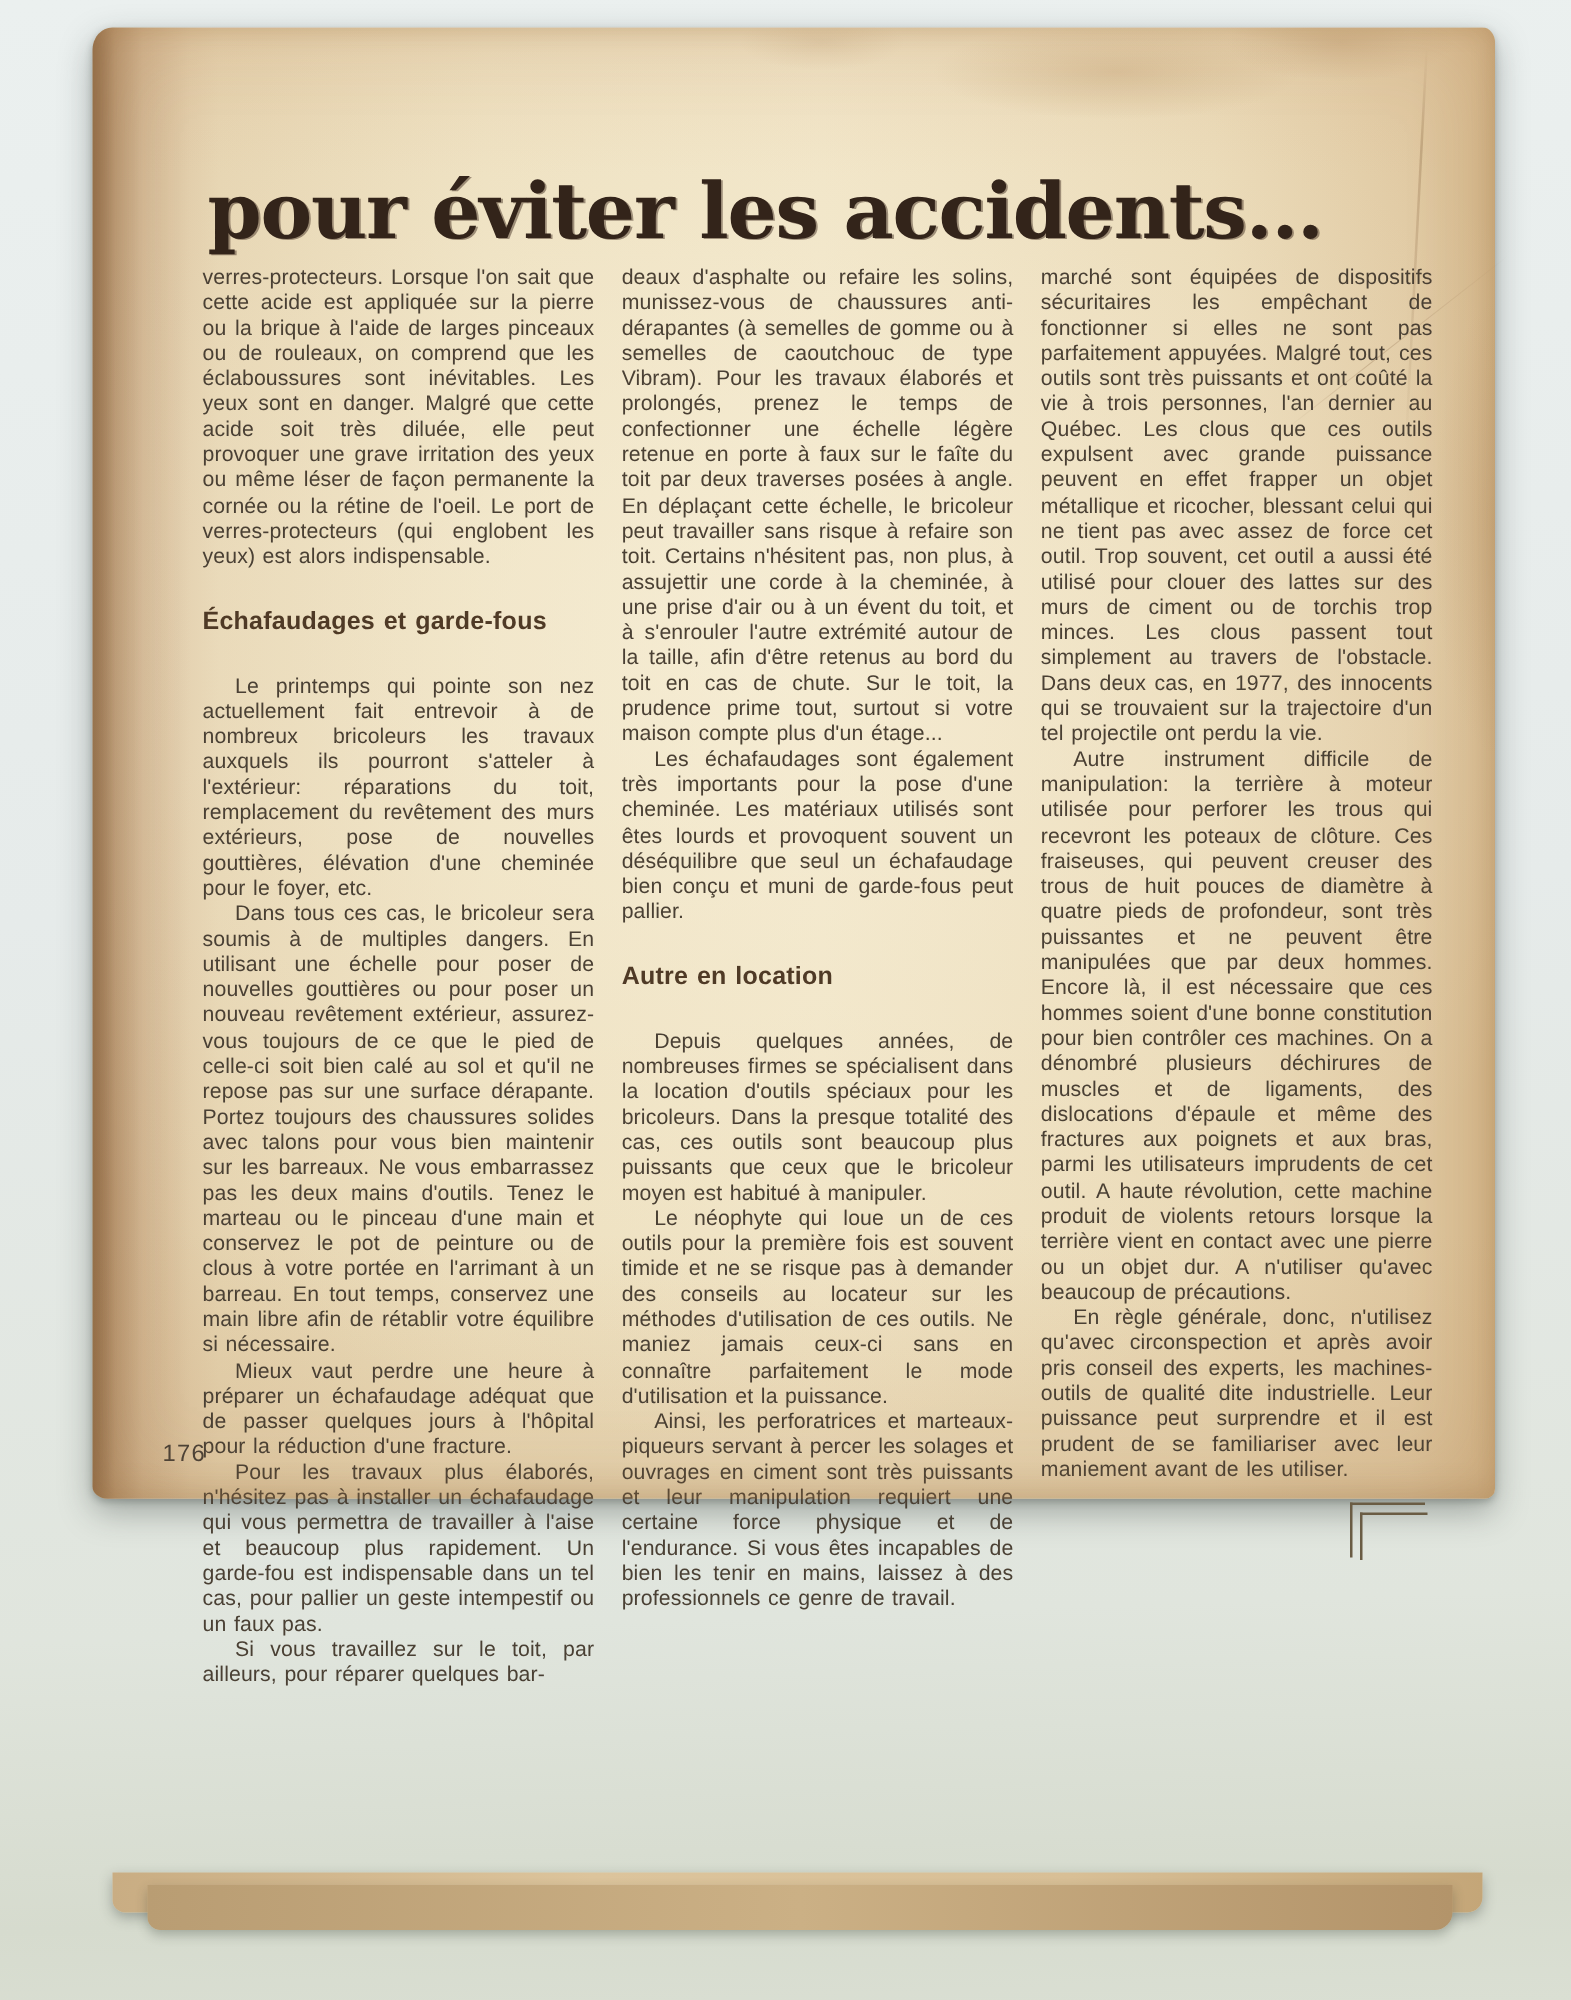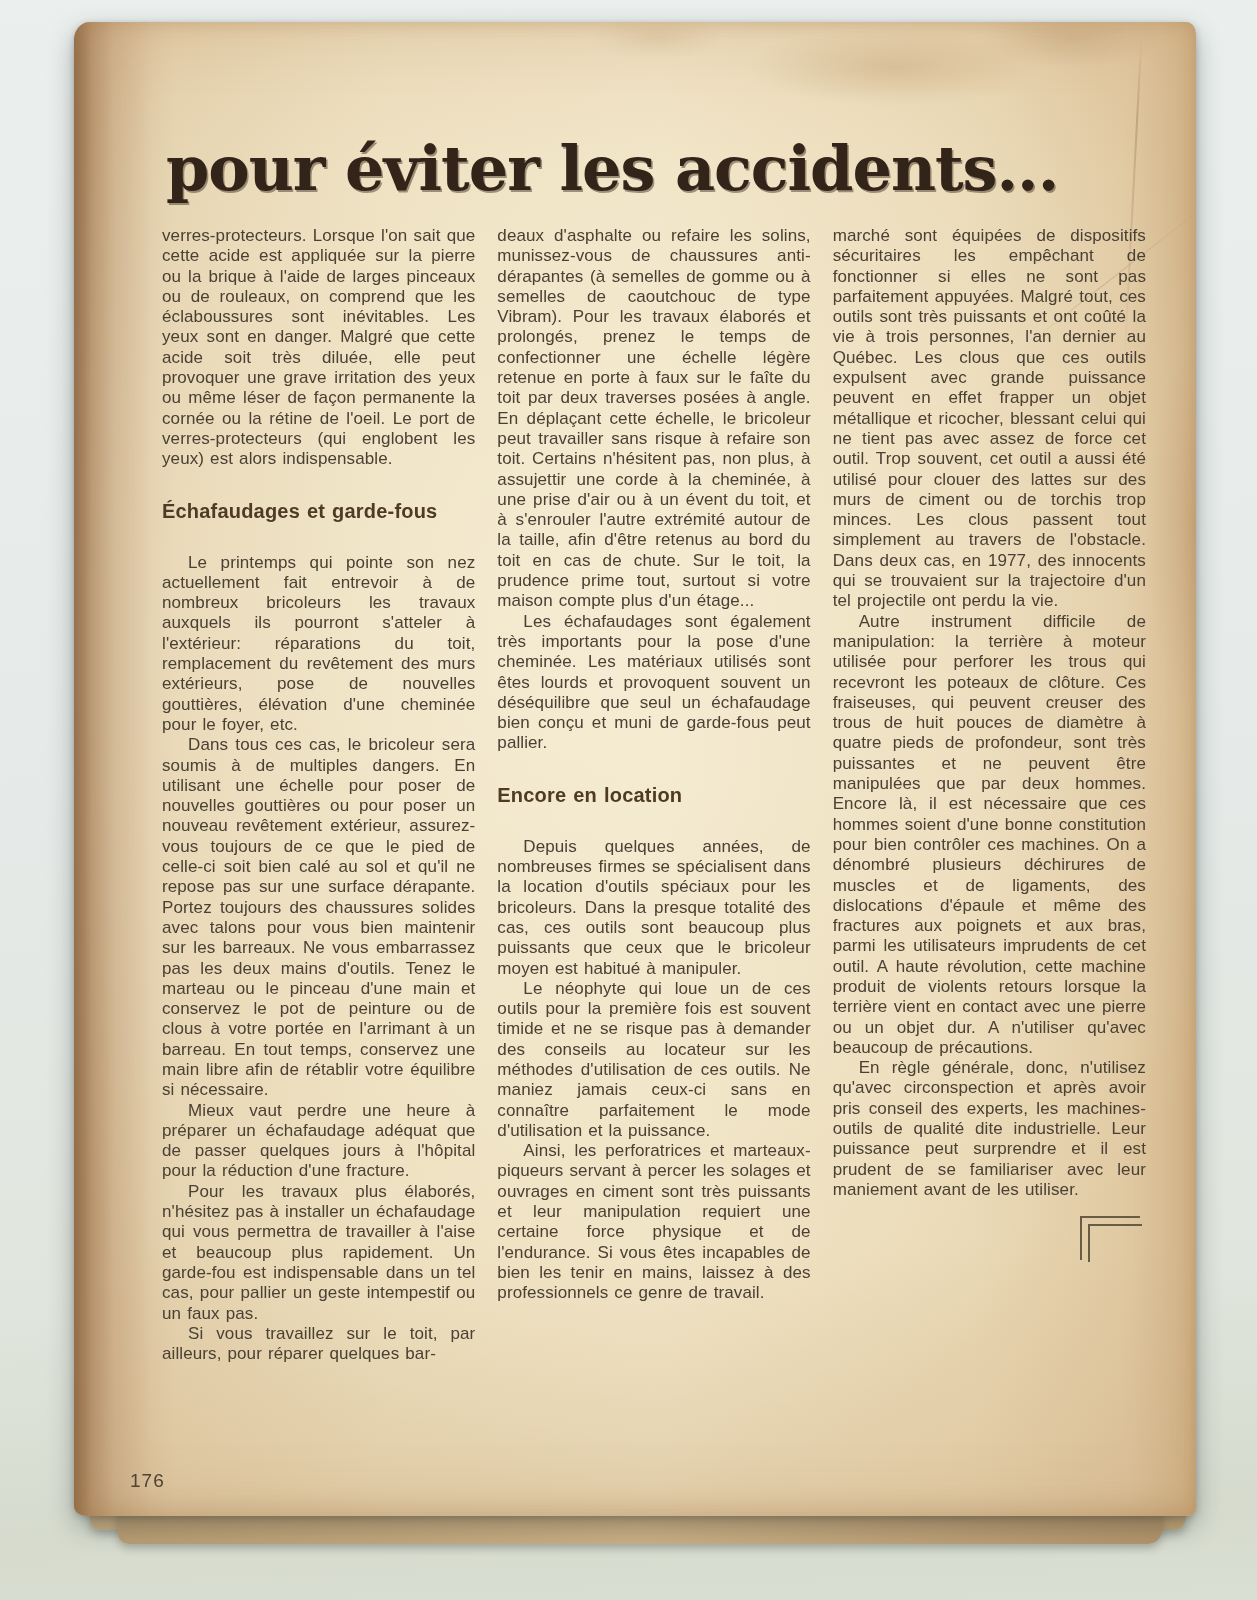--- a/index.html
+++ b/index.html
@@ -9,21 +9,21 @@
     font-family:"Liberation Sans","DejaVu Sans",sans-serif;
   }
   .stack-edge{position:absolute;}
   .stack-edge-1{left:90px;top:1498px;width:1096px;height:32px;
     background:linear-gradient(90deg,#c9ad83,#dcc49c 35%,#d8bf96 70%,#c4a678);
     border-radius:0 0 12px 10px;box-shadow:0 4px 10px rgba(45,55,48,0.35);}
   .stack-edge-2{left:118px;top:1508px;width:1044px;height:36px;
     background:linear-gradient(90deg,#b99d73,#cbb085 50%,#b3946a);
     border-radius:0 0 14px 10px;box-shadow:0 4px 9px rgba(45,55,48,0.3);}
   .page{
-    position:absolute;left:74px;top:22px;width:1122px;height:1494px;
+    position:absolute;left:74px;top:22px;width:1122px;height:1177px;
     background:
       radial-gradient(ellipse 210px 55px at 73% 3%,rgba(176,134,84,0.28),transparent 70%),
       radial-gradient(ellipse 130px 45px at 89% 1%,rgba(162,120,74,0.22),transparent 70%),
       radial-gradient(ellipse 70px 260px at 100% 34%,rgba(172,132,86,0.20),transparent 70%),
       radial-gradient(ellipse 95px 32px at 52% 1%,rgba(172,132,86,0.16),transparent 70%),
       radial-gradient(ellipse 62% 55% at 47% 42%,rgba(251,245,226,0.55),transparent 100%),
       linear-gradient(180deg,rgba(216,180,142,0.22) 0%,rgba(216,180,142,0) 10%,rgba(216,180,142,0) 82%,rgba(198,162,118,0.28) 99%),
       linear-gradient(90deg,#c8a379 0%,#d9bf9b 3.5%,#e5d3af 9%,#ecdebc 28%,#efe2c2 52%,#e9d8b4 80%,#e0c9a2 94%,#d4b78b 100%);
     border-radius:16px 10px 8px 12px / 18px 12px 8px 10px;
     box-shadow:0 10px 26px rgba(40,50,45,0.35),0 2px 6px rgba(40,50,45,0.25);
@@ -37,21 +37,21 @@
     background:linear-gradient(180deg,rgba(130,95,60,0) 0%,rgba(130,95,60,0.30) 25%,rgba(130,95,60,0.12) 75%,rgba(130,95,60,0) 100%);}
   .crease-d{left:928px;top:252px;width:230px;height:1px;transform:rotate(-38deg);
     background:linear-gradient(90deg,rgba(130,95,60,0) 0%,rgba(130,95,60,0.28) 40%,rgba(130,95,60,0) 100%);}
   .content{position:absolute;inset:0;padding:0 50px 0 88px;}
   .title{
     font-family:"DejaVu Serif","Liberation Serif",serif;font-weight:bold;
     font-size:62px;line-height:1;letter-spacing:-1px;color:#33241a;
     margin:116px 0 0 4px;white-space:nowrap;
     text-shadow:1.5px 1.5px 0 rgba(58,38,26,0.45);
   }
-  .columns{display:flex;gap:22px;margin-top:26px;}
+  .columns{display:flex;gap:22px;margin-top:12px;}
   .col{flex:1;min-width:0;font-size:17px;line-height:20.3px;text-align:justify;
     color:#4a4034;letter-spacing:0.1px;word-spacing:1.2px;}
   .col p{margin:0;}
   .col p.ind{text-indent:26px;}
   .col h2{font-size:20px;line-height:31px;color:#4f3a26;margin:26px 0 26px 0;
     letter-spacing:0.2px;text-align:left;}
   .page-number{position:absolute;left:56px;bottom:24px;font-size:19px;color:#4b4136;letter-spacing:1px;}
   .end-mark{display:block;margin:16px 6px 0 auto;width:60px;height:44px;position:relative;}
   .end-mark::before{content:"";position:absolute;left:0;top:0;right:0;bottom:0;
     border-top:2px solid #6a5c44;border-left:2px solid #6a5c44;}
@@ -80,21 +80,21 @@
         <p class="ind">Le printemps qui pointe son nez actuellement fait entrevoir à de nombreux bricoleurs les travaux auxquels ils pourront s'atteler à l'extérieur: réparations du toit, remplacement du revêtement des murs extérieurs, pose de nouvelles gouttières, élévation d'une cheminée pour le foyer, etc.</p>
         <p class="ind">Dans tous ces cas, le bricoleur sera soumis à de multiples dangers. En utilisant une échelle pour poser de nouvelles gouttières ou pour poser un nouveau revêtement extérieur, assurez-vous toujours de ce que le pied de celle-ci soit bien calé au sol et qu'il ne repose pas sur une surface dérapante. Portez toujours des chaussures solides avec talons pour vous bien maintenir sur les barreaux. Ne vous embarrassez pas les deux mains d'outils. Tenez le marteau ou le pinceau d'une main et conservez le pot de peinture ou de clous à votre portée en l'arrimant à un barreau. En tout temps, conservez une main libre afin de rétablir votre équilibre si nécessaire.</p>
         <p class="ind">Mieux vaut perdre une heure à préparer un échafaudage adéquat que de passer quelques jours à l'hôpital pour la réduction d'une fracture.</p>
         <p class="ind">Pour les travaux plus élaborés, n'hésitez pas à installer un échafaudage qui vous permettra de travailler à l'aise et beaucoup plus rapidement. Un garde-fou est indispensable dans un tel cas, pour pallier un geste intempestif ou un faux pas.</p>
         <p class="ind">Si vous travaillez sur le toit, par ailleurs, pour réparer quelques bar-</p>
       </div>
 
       <div class="col">
         <p>deaux d'asphalte ou refaire les solins, munissez-vous de chaussures anti-dérapantes (à semelles de gomme ou à semelles de caoutchouc de type Vibram). Pour les travaux élaborés et prolongés, prenez le temps de confectionner une échelle légère retenue en porte à faux sur le faîte du toit par deux traverses posées à angle. En déplaçant cette échelle, le bricoleur peut travailler sans risque à refaire son toit. Certains n'hésitent pas, non plus, à assujettir une corde à la cheminée, à une prise d'air ou à un évent du toit, et à s'enrouler l'autre extrémité autour de la taille, afin d'être retenus au bord du toit en cas de chute. Sur le toit, la prudence prime tout, surtout si votre maison compte plus d'un étage...</p>
         <p class="ind">Les échafaudages sont également très importants pour la pose d'une cheminée. Les matériaux utilisés sont êtes lourds et provoquent souvent un déséquilibre que seul un échafaudage bien conçu et muni de garde-fous peut pallier.</p>
-        <h2>Encore en location</h2>
+        <h2>Autre en location</h2>
         <p class="ind">Depuis quelques années, de nombreuses firmes se spécialisent dans la location d'outils spéciaux pour les bricoleurs. Dans la presque totalité des cas, ces outils sont beaucoup plus puissants que ceux que le bricoleur moyen est habitué à manipuler.</p>
         <p class="ind">Le néophyte qui loue un de ces outils pour la première fois est souvent timide et ne se risque pas à demander des conseils au locateur sur les méthodes d'utilisation de ces outils. Ne maniez jamais ceux-ci sans en connaître parfaitement le mode d'utilisation et la puissance.</p>
         <p class="ind">Ainsi, les perforatrices et marteaux-piqueurs servant à percer les solages et ouvrages en ciment sont très puissants et leur manipulation requiert une certaine force physique et de l'endurance. Si vous êtes incapables de bien les tenir en mains, laissez à des professionnels ce genre de travail.</p>
       </div>
 
       <div class="col">
         <p>marché sont équipées de dispositifs sécuritaires les empêchant de fonctionner si elles ne sont pas parfaitement appuyées. Malgré tout, ces outils sont très puissants et ont coûté la vie à trois personnes, l'an dernier au Québec. Les clous que ces outils expulsent avec grande puissance peuvent en effet frapper un objet métallique et ricocher, blessant celui qui ne tient pas avec assez de force cet outil. Trop souvent, cet outil a aussi été utilisé pour clouer des lattes sur des murs de ciment ou de torchis trop minces. Les clous passent tout simplement au travers de l'obstacle. Dans deux cas, en 1977, des innocents qui se trouvaient sur la trajectoire d'un tel projectile ont perdu la vie.</p>
         <p class="ind">Autre instrument difficile de manipulation: la terrière à moteur utilisée pour perforer les trous qui recevront les poteaux de clôture. Ces fraiseuses, qui peuvent creuser des trous de huit pouces de diamètre à quatre pieds de profondeur, sont très puissantes et ne peuvent être manipulées que par deux hommes. Encore là, il est nécessaire que ces hommes soient d'une bonne constitution pour bien contrôler ces machines. On a dénombré plusieurs déchirures de muscles et de ligaments, des dislocations d'épaule et même des fractures aux poignets et aux bras, parmi les utilisateurs imprudents de cet outil. A haute révolution, cette machine produit de violents retours lorsque la terrière vient en contact avec une pierre ou un objet dur. A n'utiliser qu'avec beaucoup de précautions.</p>
         <p class="ind">En règle générale, donc, n'utilisez qu'avec circonspection et après avoir pris conseil des experts, les machines-outils de qualité dite industrielle. Leur puissance peut surprendre et il est prudent de se familiariser avec leur maniement avant de les utiliser.</p>
         <div class="end-mark"></div>

